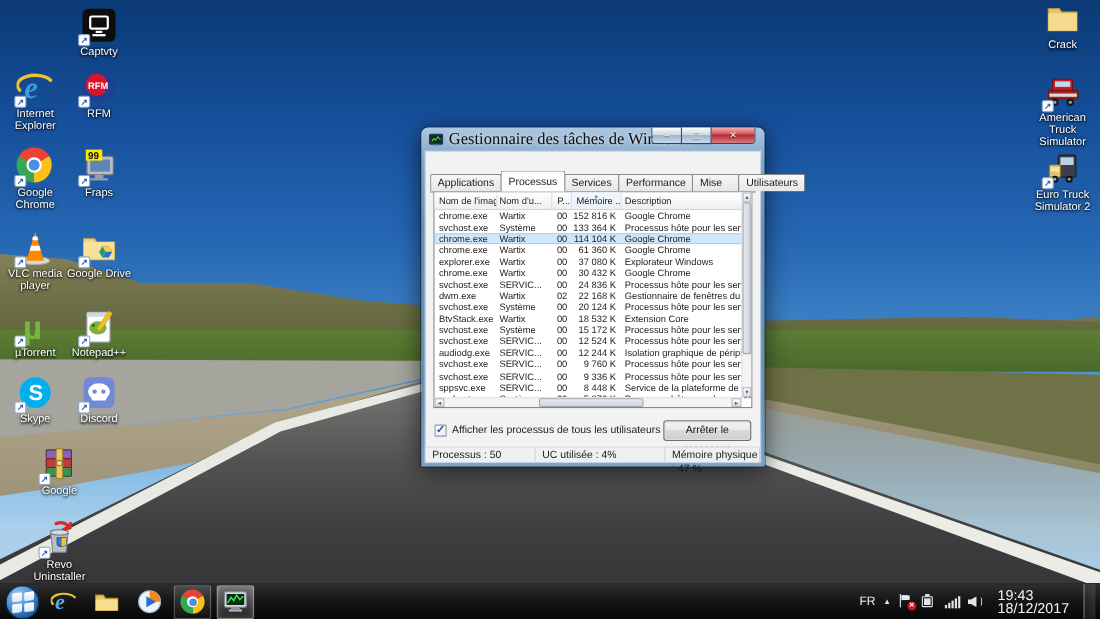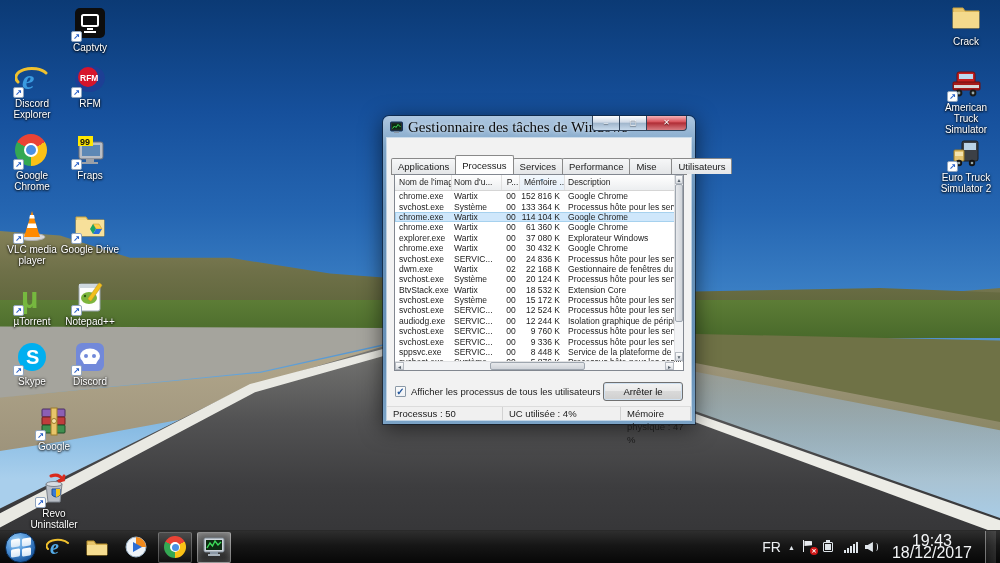--- a/index.html
+++ b/index.html
@@ -28,24 +28,24 @@
 
   
   #taskbar { position:absolute; left:0; bottom:0; width:1000px; height:33px; background:linear-gradient(180deg,#2e2e2e 0%,#161616 45%,#070707 100%); border-top:1px solid rgba(255,255,255,.14); display:flex; align-items:center; }
   .tb-left { display:flex; align-items:center; gap:5px; padding-left:5px; }
   .orb { width:31px; height:31px; border-radius:50%; background:radial-gradient(circle at 35% 28%, #9fd0f2 0%, #4f93d8 40%, #1d5aa0 75%, #0d3a6e 100%); border:1px solid #0a2a50; position:relative; }
   .orb .pane { position:absolute; width:9px; height:8px; background:linear-gradient(180deg,#ffffff,#d7e7f6); border-radius:1.5px; }
   .tb-ico { width:34px; height:31px; display:flex; align-items:center; justify-content:center; border-radius:2px; position:relative; }
   .tb-btn { border:1px solid rgba(255,255,255,.25); background:linear-gradient(180deg,rgba(255,255,255,.16),rgba(255,255,255,.04)); }
   .tb-btn.active { border:1px solid rgba(255,255,255,.4); background:linear-gradient(180deg,rgba(255,255,255,.32),rgba(255,255,255,.10)); box-shadow:inset 0 0 6px rgba(255,255,255,.25); }
   #tray { margin-left:auto; display:flex; align-items:center; gap:7px; padding-right:4px; height:100%; }
-  .tray-txt { color:#eceff2; font-size:14px; }
+  .tray-txt { color:#eceff2; font-size:11px; }
   .caret { color:#dfe4e9; font-size:7px; }
   .tray-ic { position:relative; width:14px; height:14px; }
-  .clock { text-align:center; color:#f2f4f6; font-size:16px; line-height:12px; padding:0 6px; }
+  .clock { color:#f2f4f6; font-size:13px; line-height:12px; padding:0 6px; }
   .showdesk { width:11px; height:33px; border-left:1px solid rgba(255,255,255,.35); background:linear-gradient(90deg,rgba(255,255,255,.06),rgba(255,255,255,.12)); }
 
   
   #tmwin { position:absolute; left:383px; top:116px; width:312px; height:308px; border-radius:6px 6px 0 0; background:linear-gradient(180deg,#aec7e0 0%,#7fa5c8 10%,#6892b9 30%,#6690b7 80%,#7ba3c6 100%); box-shadow:0 4px 22px rgba(0,0,0,.6), 0 0 0 1px rgba(15,35,60,.6); }
   .titlebar { position:absolute; left:0; top:0; right:0; height:22px; display:flex; align-items:center; padding-left:7px; gap:5px; }
   .title-txt { font-size:15px; color:#0c0c0c; text-shadow:0 0 4px rgba(255,255,255,.9);font-family:Liberation Serif, serif; }
   .winbtns { position:absolute; top:0; right:8px; display:flex; }
   .wbtn { height:15px; border:1px solid #32455c; border-top:none; font-size:8px; line-height:13px; text-align:center; color:#fff; text-shadow:0 1px 1px rgba(0,0,0,.6); background:linear-gradient(180deg,#fdfdfd 0%,#cfd9e6 45%,#9fb5cb 50%,#c8daec 100%); }
   .wbtn.min { width:28px; border-radius:0 0 0 3px; }
   .wbtn.max { width:27px; border-left:none; }
@@ -77,21 +77,21 @@
   .vthumb { position:absolute; top:9px; left:0; width:8px; height:138px; background:linear-gradient(90deg,#e7e9ec,#cfd3d9); border:1px solid #9ea6af; border-radius:2px; }
   .hscroll { position:absolute; left:0; right:9px; bottom:0; height:9px; background:#f2f3f5; border-top:1px solid #e2e3e5; }
   .hscroll .arr { position:absolute; top:0; width:9px; height:8px; font-size:5px; text-align:center; line-height:8px; color:#56606b; background:linear-gradient(180deg,#fdfdfd,#d9dde2); border:1px solid #b5bac1; }
   .hthumb { position:absolute; left:95px; top:0; width:95px; height:8px; background:linear-gradient(180deg,#e7e9ec,#cfd3d9); border:1px solid #9ea6af; border-radius:2px; }
   .cb-row { position:absolute; left:8px; right:8px; top:243px; height:21px; display:flex; align-items:center; }
   .checkbox { width:11px; height:11px; background:linear-gradient(180deg,#fbfbfb,#eef1f4); border:1px solid #8b99a7; border-radius:1px; font-size:10px; line-height:10px; text-align:center; color:#21559c; font-weight:bold; margin-right:5px; }
   .cb-label { font-size:9.5px; color:#1a1a1a; }
   .endproc-btn { margin-left:auto; width:80px; height:19px; border:1px solid #707070; border-radius:3px; background:linear-gradient(180deg,#f4f4f4,#e9e9e9 45%,#d9d9d9 50%,#cfcfcf); font-size:9.5px; color:#111; text-align:center; line-height:17px; box-shadow:0 0 0 1px #cfe0f0 inset; }
   .statusbar { position:absolute; left:0; right:0; bottom:0; height:14px; background:#f0f0f0; border-top:1px solid #dcdcdc; display:flex; }
   .st-cell { font-size:9.5px; color:#1a1a1a; line-height:13px; padding-left:6px; border-right:1px solid #d2d2d2; }
-  .st1 { width:116px; } .st2 { width:118px; } .st3 { flex:1; position:relative; }
+  .st1 { width:100px; } .st2 { width:118px; } .st3 { flex:1; position:relative; }
 </style>
 </head>
 <body>
 
 <div id="screen">
 
   <div>
     <div class="sky"></div>
     <div class="hill-far"></div>
     <div class="hill-main"></div>
@@ -120,21 +120,21 @@
   </div>
 
   <div class="dicon" style="left:0;top:62px">
     <div class="art">
       <svg width="34" height="34" viewBox="0 0 34 34">
           <text x="7" y="27" font-size="28" font-style="italic" font-weight="bold" fill="#3a9be0" font-family="Liberation Serif, serif">e</text>
           <path d="M3 20 A16 9 0 0 1 31 11" fill="none" stroke="#f0c12e" stroke-width="3" stroke-linecap="round"></path>
         </svg>
       <span class="scut">↗</span>
     </div>
-    <div class="dlabel">Discord Explorer</div>
+    <div class="dlabel">Internet Explorer</div>
   </div>
 
   <div class="dicon" style="left:58px;top:62px">
     <div class="art">
       <svg width="34" height="34" viewBox="0 0 34 34">
           <ellipse cx="17" cy="17" rx="15" ry="13" fill="#1d3f94" transform="rotate(-12 17 17)"></ellipse>
           <circle cx="15" cy="15" r="10" fill="#d6152c"></circle>
           <text x="7" y="19" font-size="8.5" font-weight="bold" fill="#fff">RFM</text>
         </svg>
       <span class="scut">↗</span>

